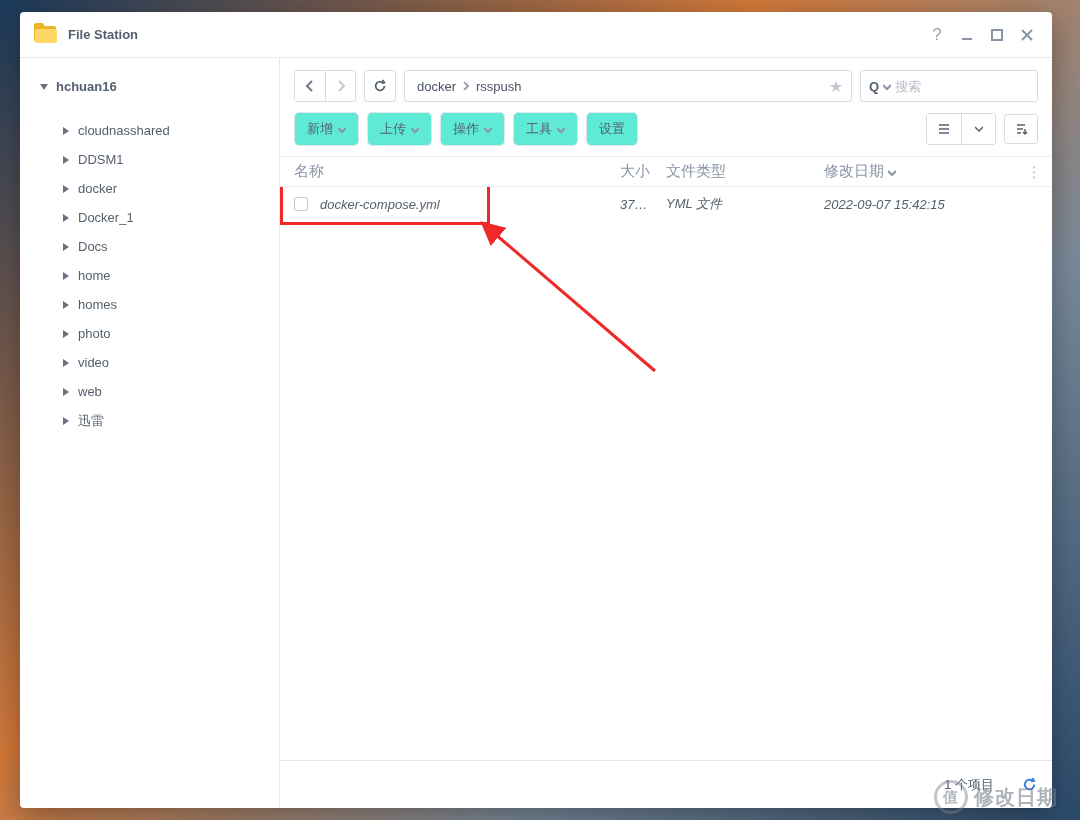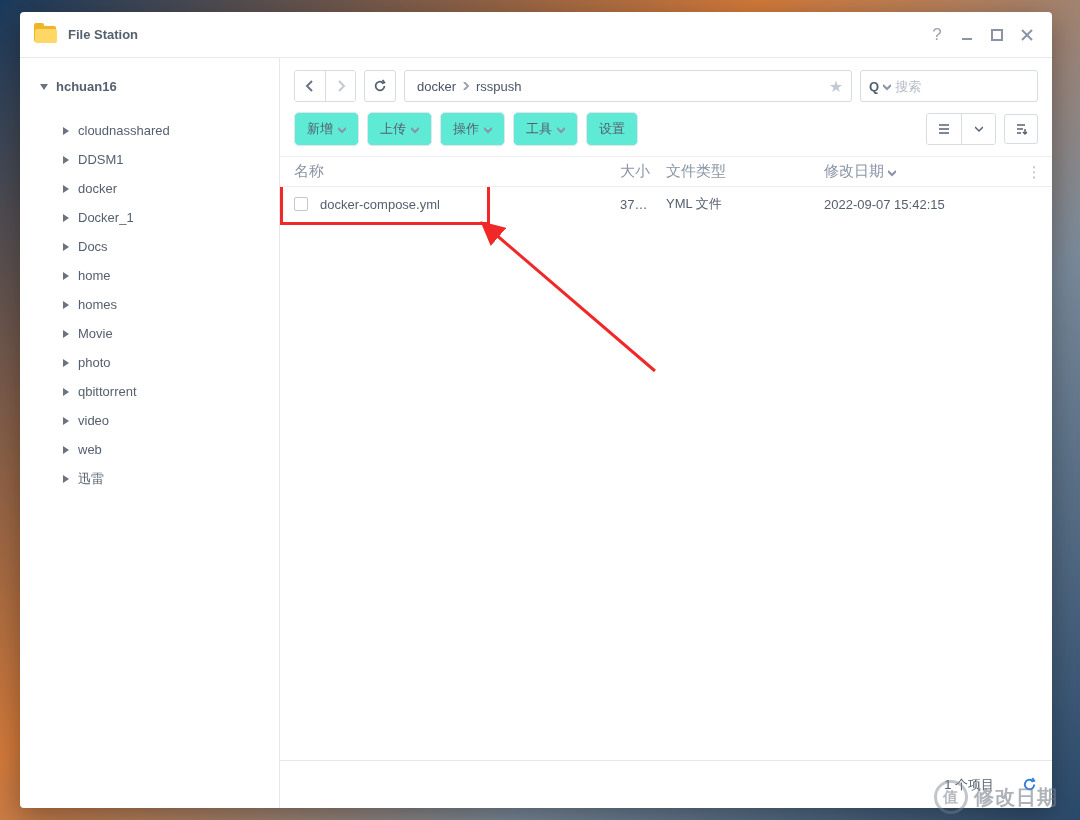--- a/index.html
+++ b/index.html
@@ -71,21 +71,21 @@
   
   .table { flex:1; display:flex; flex-direction:column; border-top:1px solid #eceef2; min-height:0; }
   .thead { display:flex; align-items:center; height:30px; color:#8a94a6; font-size:15px; border-bottom:1px solid #eceef2; padding-left:14px; padding-right:6px; }
   .col-name { flex: 0 0 326px; }
   .col-size { flex: 0 0 46px; }
   .col-type { flex: 0 0 158px; }
   .col-date { flex: 1; display:flex; align-items:center; gap:4px;}
   .col-date .sort-caret svg { width:8px;height:8px; stroke:#8a94a6; stroke-width:2; fill:none;}
   .col-menu { width:24px; display:flex; justify-content:center; color:#b4bac5; cursor:pointer; }
   .tbody { flex:1; overflow:auto; position:relative; }
-  .row { display:flex; align-items:center; height:34px; padding-left:14px; padding-right:6px; color:#55606f; }
+  .row { display:flex; align-items:center; height:34px; padding-left:14px; padding-right:6px; color:#55606f;font-style:italic; }
   .row .cb { width:14px; height:14px; border:1.5px solid #c3c9d4; border-radius:2px; margin-right:12px; flex-shrink:0; }
   .row .fname { flex:0 0 300px; white-space:nowrap; overflow:hidden; text-overflow:ellipsis; }
   .row .fsize { flex:0 0 46px; white-space:nowrap; overflow:hidden; text-overflow:ellipsis; }
   .row .ftype { flex:0 0 158px; }
   .row .fdate { flex:1; }
 
   
   .annot-box { position:absolute; border:3px solid #f02828; pointer-events:none; }
   .annot-arrow { position:absolute; pointer-events:none; }
 
@@ -200,37 +200,21 @@
                 </svg>
               </span>
               <span>homes</span>
             </div>
             <div class="tree-node">
               <span class="tog">
                 <svg viewBox="0 0 8 8">
                   <polygon points="1,0 7,4 1,8"></polygon>
                 </svg>
               </span>
-              <span>Movie</span>
-            </div>
-            <div class="tree-node">
-              <span class="tog">
-                <svg viewBox="0 0 8 8">
-                  <polygon points="1,0 7,4 1,8"></polygon>
-                </svg>
-              </span>
               <span>photo</span>
-            </div>
-            <div class="tree-node">
-              <span class="tog">
-                <svg viewBox="0 0 8 8">
-                  <polygon points="1,0 7,4 1,8"></polygon>
-                </svg>
-              </span>
-              <span>qbittorrent</span>
             </div>
             <div class="tree-node">
               <span class="tog">
                 <svg viewBox="0 0 8 8">
                   <polygon points="1,0 7,4 1,8"></polygon>
                 </svg>
               </span>
               <span>video</span>
             </div>
             <div class="tree-node">

